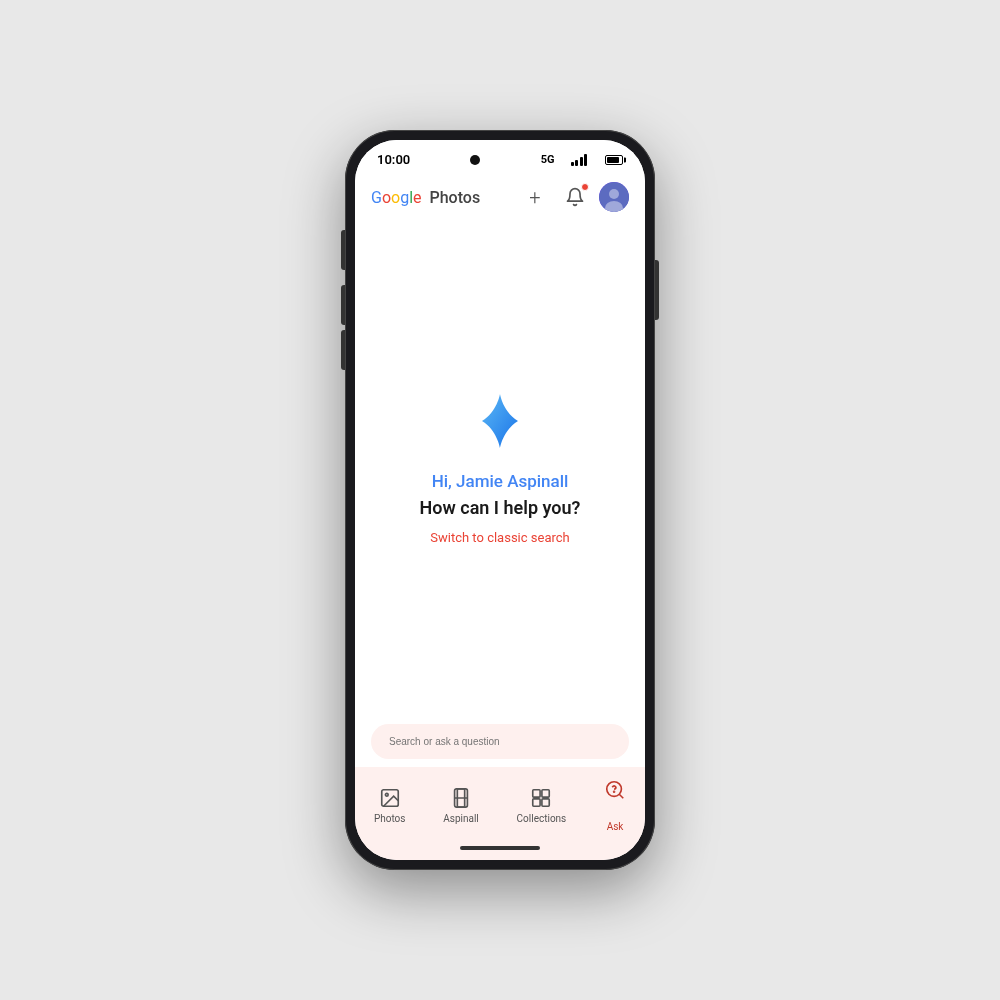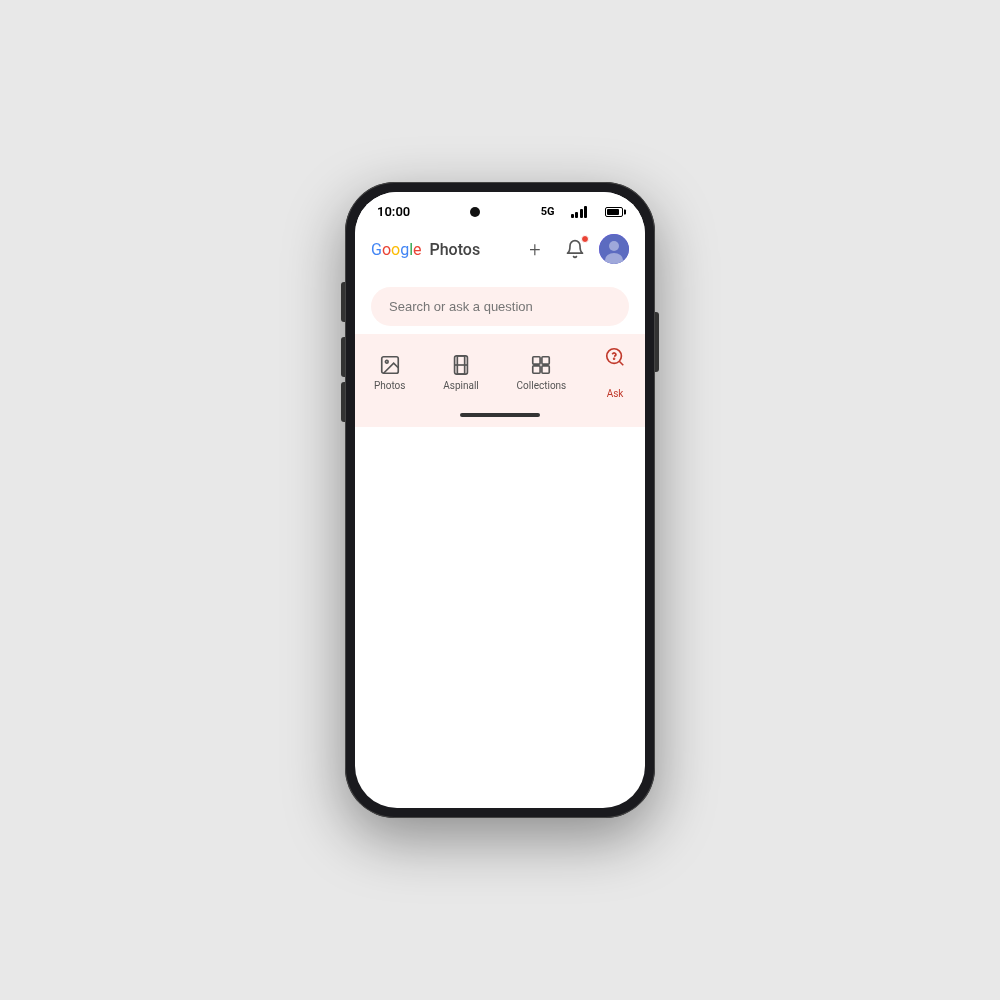--- a/index.html
+++ b/index.html
@@ -9,21 +9,21 @@
       display: flex;
       justify-content: center;
       align-items: center;
       width: 1000px;
       height: 1000px;
       font-family: 'Google Sans', 'Roboto', Arial, sans-serif;
     }
 
     .phone-outer {
       width: 310px;
-      height: 636px;
+      height: 740px;
       background: #1a1a1e;
       border-radius: 50px;
       padding: 10px;
       box-shadow: 0 20px 60px rgba(0,0,0,0.4), inset 0 0 0 1px #444;
       position: relative;
     }
 
     
     .phone-outer::before {
       content: '';
@@ -259,21 +259,21 @@
       flex-shrink: 0;
     }
 
     .search-bar {
       background: #FEF0EE;
       border-radius: 30px;
       padding: 12px 18px;
       width: 100%;
       border: none;
       outline: none;
-      font-size: 13px;
+      font-size: 10px;
       color: #14532d;
       cursor: text;
     }
 
     
     .bottom-nav {
       background: #FEF0EE;
       display: flex;
       justify-content: space-around;
       align-items: center;
@@ -371,20 +371,39 @@
         <div class="avatar">
           <svg width="30" height="30" viewBox="0 0 30 30">
             <circle cx="15" cy="15" r="15" fill="#5c6bc0"></circle>
             <circle cx="15" cy="12" r="5" fill="#9fa8da"></circle>
             <ellipse cx="15" cy="26" rx="9" ry="7" fill="#9fa8da"></ellipse>
           </svg>
         </div>
       </div>
     </div>
 
+    <div class="main-content">
+
+      <div class="gemini-star">
+        <svg viewBox="0 0 100 100" xmlns="http://www.w3.org/2000/svg">
+          <defs>
+            <linearGradient id="starGrad" x1="0%" y1="0%" x2="100%" y2="100%">
+              <stop offset="0%" style="stop-color:#5bb8f5;stop-opacity:1"></stop>
+              <stop offset="100%" style="stop-color:#1a73e8;stop-opacity:1"></stop>
+            </linearGradient>
+          </defs>
+
+          <path d="M50 5 C50 5, 55 35, 80 50 C55 65, 50 95, 50 95 C50 95, 45 65, 20 50 C45 35, 50 5, 50 5 Z" fill="url(#starGrad)"></path>
+        </svg>
+      </div>
+
+      <div class="greeting-text">Hi, Jamie Aspinall</div>
+      <div class="help-text">How can I help you?</div>
+      <a class="switch-search">Switch to classic search</a>
+    </div>
 
     <div class="search-area">
       <input type="text" class="search-bar" placeholder="Search or ask a question" style="">
     </div>
 
     <div class="bottom-nav">
 
       <div class="nav-item">
         <svg class="nav-svg" viewBox="0 0 24 24" fill="none" stroke="#555" stroke-width="1.8">
           <rect x="3" y="3" width="18" height="18" rx="2"></rect>

